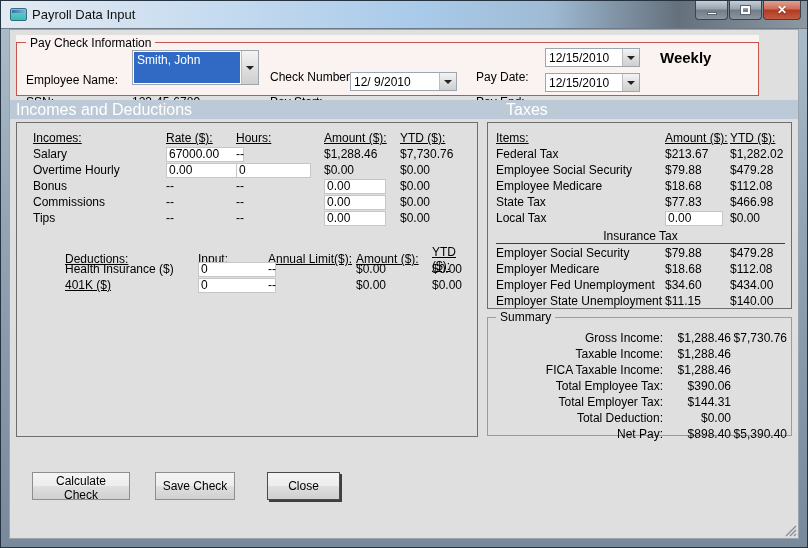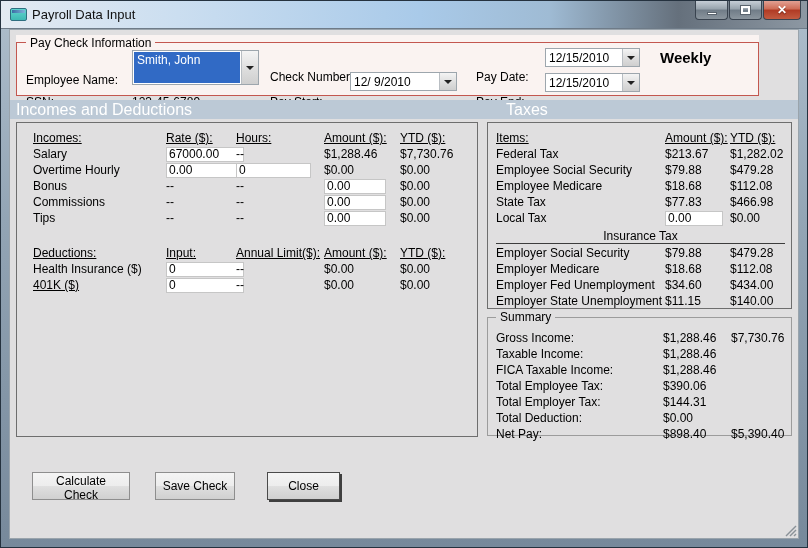--- a/index.html
+++ b/index.html
@@ -47,27 +47,27 @@
   
   .band{position:absolute;left:0;right:0;top:70px;height:19px;background:var(--band,#BCC9D6);
     color:#FFF;line-height:19px;font-size:16px;}
   .band .b1{position:absolute;left:6px;}
   .band .b2{position:absolute;left:496px;}
   
   .panel{position:absolute;border:1px solid #6E6E6E;background:var(--clientbg,#E0DFE0);}
   .left-panel{left:6px;top:92px;width:462px;height:315px;padding:7px 0 0 16px;}
   .tax-panel{left:477px;top:92px;width:305px;height:187px;padding:7px 6px 0 8px;}
   .sum-box{position:absolute;left:477px;top:287px;width:305px;height:119px;
-    border:1px solid #9C9C9C;padding:12px 4px 0 8px;}
+    border:1px solid #9C9C9C;padding:12px 4px 0 8px;text-align:right;}
   .sum-legend{position:absolute;left:8px;top:-8px;background:var(--clientbg,#E0DFE0);padding:0 4px;font-size:12px;}
   .inc-row{display:grid;grid-template-columns:133px 70px 88px 76px 1fr;align-items:center;height:16px;}
   .tax-row{display:grid;grid-template-columns:169px 65px 1fr;align-items:center;height:16px;}
   .sum-row{display:grid;grid-template-columns:167px 68px 1fr;align-items:center;height:16px;}
   .u{text-decoration:underline;}
-  .deduct-block{margin-top:19px;}
+  .deduct-block{margin-top:19px;margin-left:32px;}
   .cell-in{height:15px;border:1px solid #C6C6C6;background:#FFF;font-size:12px;padding:0 2px;margin:0;}
   .w78{width:78px;} .w75{width:75px;} .w62{width:62px;} .w58{width:58px;}
   .divider{margin:4px 0 1px 0;height:14px;line-height:12px;text-align:center;border-bottom:1px solid #3C3C3C;}
   
   .btn{position:absolute;top:442px;height:28px;font-size:12px;color:#000;cursor:pointer;
     background:linear-gradient(180deg,#F4F4F4 0%,#EDEDED 48%,#DFDFDF 52%,#D0D0D0 100%);
     border:1px solid #8E8E8E;}
   .btn.calc{left:22px;width:98px;}
   .btn.save{left:145px;width:80px;}
   .btn.close{left:257px;width:73px;border:1px solid #4A4A4A;box-shadow:2px 2px 0 0 #3F3F3F;}

